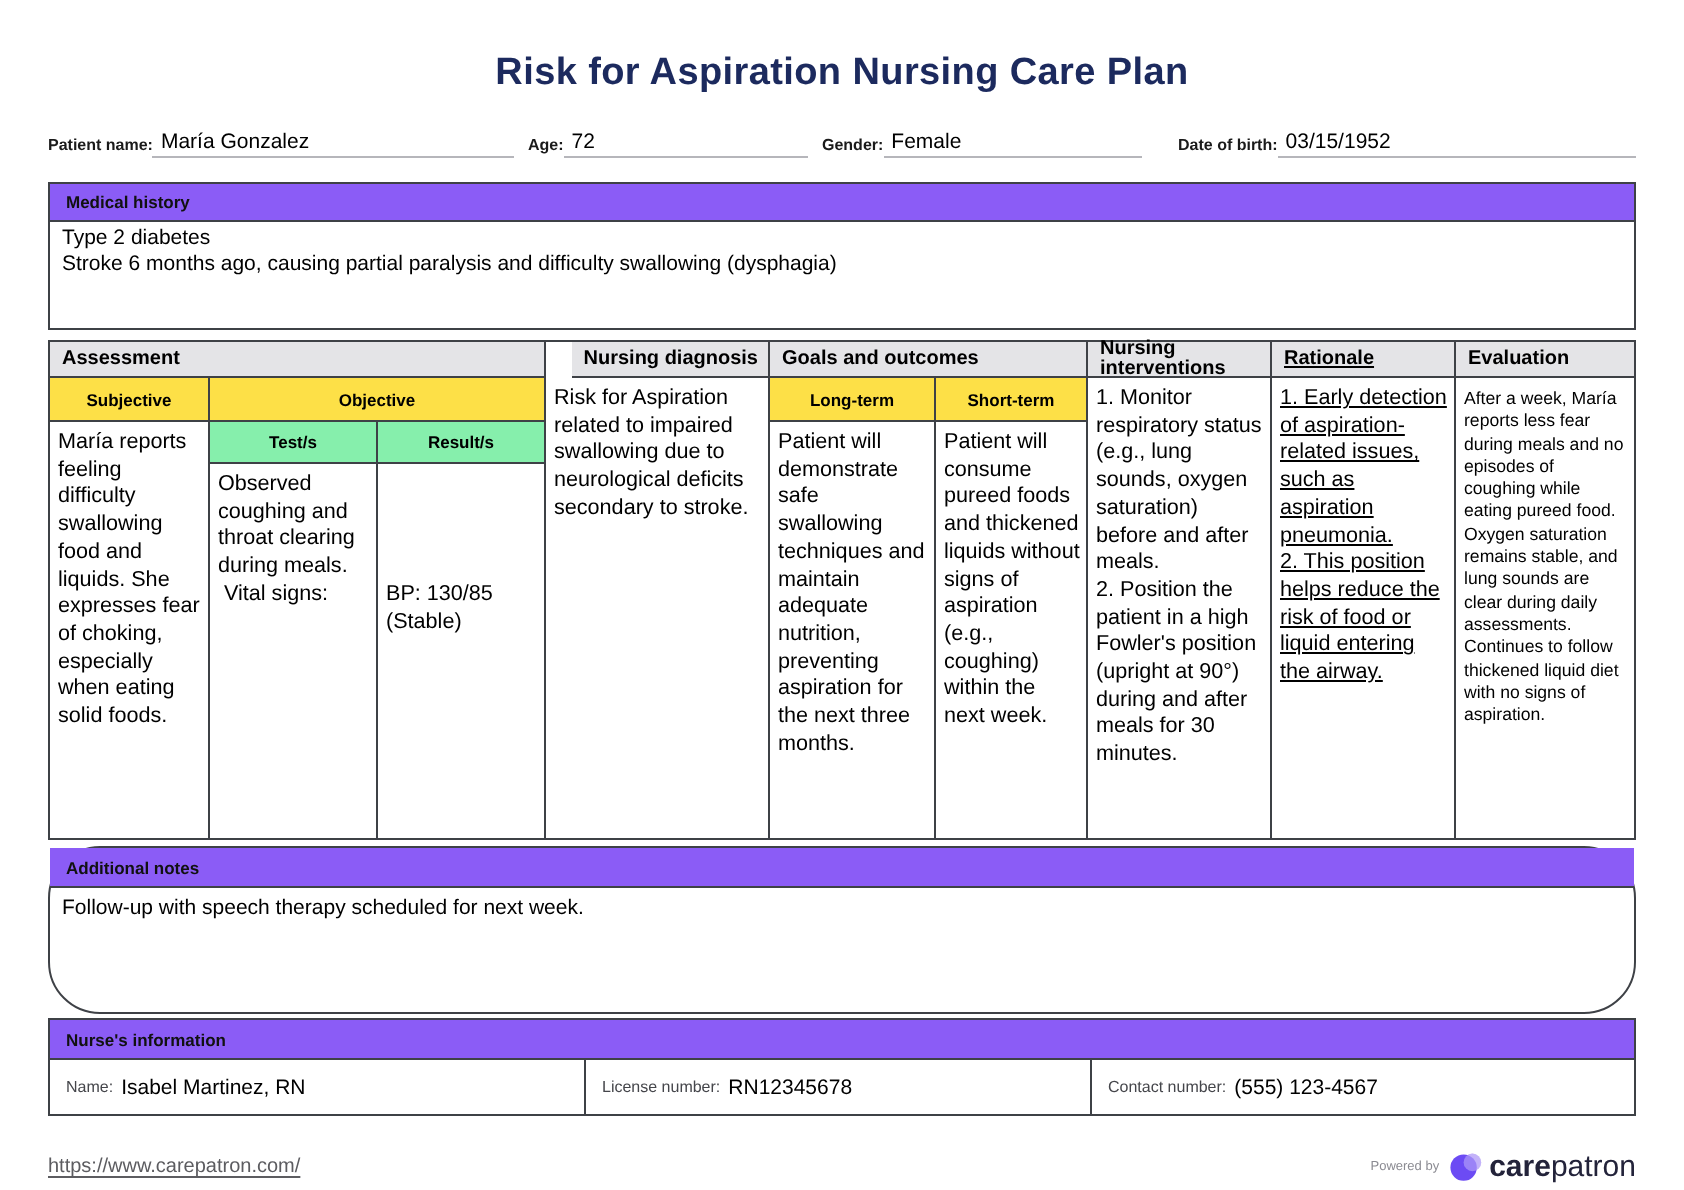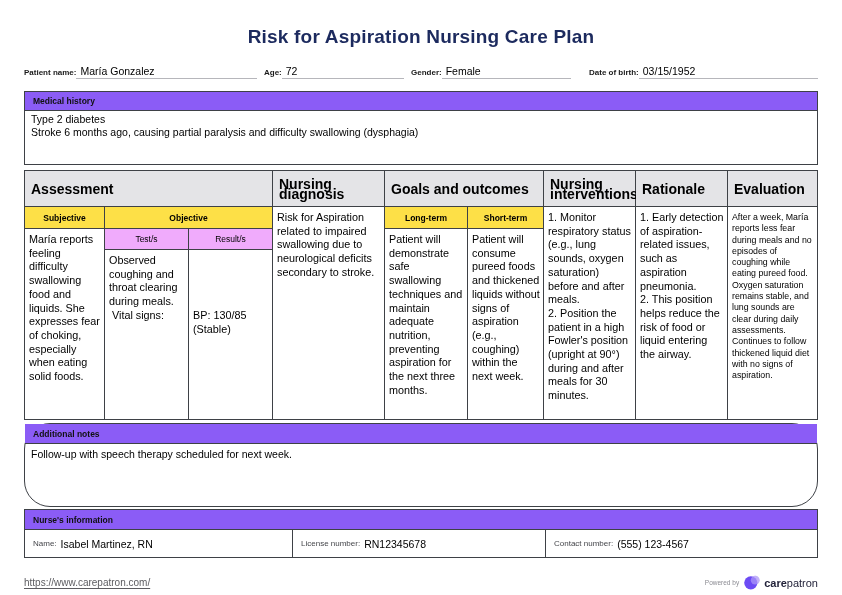--- a/index.html
+++ b/index.html
@@ -16,47 +16,47 @@
 
   
   .box{border:1px solid #3e4146;}
   .bar{background:#8b5cf6;border-bottom:1px solid #3e4146;font-size:8.5px;font-weight:700;padding-left:8px;display:flex;align-items:center;color:#111;}
   .mh .bar{height:18px;} .mh .content{height:49px;padding:2px 6px;font-size:10.5px;line-height:13px;}
 
   
   .care-table{margin-top:5px;display:flex;height:250px;border:1px solid #3e4146;box-sizing:border-box;}
   .cg{display:flex;flex-direction:column;border-right:1px solid #3e4146;min-width:0;box-sizing:border-box;}
   .cg.last{border-right:none;flex:1;}
-  .thead{height:36px;background:#e4e4e7;border-bottom:1px solid #3e4146;font-size:14px;font-weight:700;padding:0 5px 0 6px;display:flex;align-items:center;flex:0 0 auto;box-sizing:border-box;line-height:10px;}
+  .thead{height:18px;background:#e4e4e7;border-bottom:1px solid #3e4146;font-size:10px;font-weight:700;padding:0 5px 0 6px;display:flex;align-items:center;flex:0 0 auto;box-sizing:border-box;line-height:10px;}
   .subrow{flex:1;display:flex;min-height:0;}
   .scol{display:flex;flex-direction:column;border-right:1px solid #3e4146;min-width:0;box-sizing:border-box;}
   .scol.slast{border-right:none;flex:1;}
   .shead{height:22px;flex:0 0 22px;background:#fde047;border-bottom:1px solid #3e4146;font-size:8.5px;font-weight:700;display:flex;align-items:center;justify-content:center;box-sizing:border-box;}
-  .shead2{height:21px;flex:0 0 21px;background:#f0abfc;border-bottom:1px solid #3e4146;font-size:8.5px;font-weight:400;display:flex;align-items:center;justify-content:center;box-sizing:border-box;}
+  .shead2{height:21px;flex:0 0 21px;background:#86efac;border-bottom:1px solid #3e4146;font-size:8.5px;font-weight:700;display:flex;align-items:center;justify-content:center;box-sizing:border-box;}
   .cell{flex:1;padding:4px 3px 3px 4px;font-size:10.8px;line-height:13.7px;overflow-wrap:anywhere;overflow:hidden;min-height:0;}
   .cell.eval{font-size:8.8px;line-height:11.3px;padding-top:5px;}
   .cell .vital{padding-left:3px;}
   .cell.result{padding-top:59px;}
 
   
   .notes{margin-top:3px;border-radius:26px;} .notes .bar{height:19px;} .notes .content{height:54px;padding:4px 6px;font-size:10.5px;line-height:13px;}
   .nurse{margin-top:2px;} .nurse .bar{height:19px;}
   .nrow{display:flex;height:27px;}
   .ncell{border-right:1px solid #3e4146;display:flex;align-items:center;padding:0 8px;box-sizing:border-box;min-width:0;}
   .ncell.nlast{border-right:none;flex:1;}
   .nc1{width:268px;} .nc2{width:253px;}
   .nlbl{font-size:8px;color:#45464b;margin-right:4px;white-space:nowrap;}
   .nval{font-size:10.5px;white-space:nowrap;}
 
   
   .footer{margin-top:17px;display:flex;justify-content:space-between;align-items:center;}
   .url{font-size:10px;color:#5c5c60;text-decoration:underline;text-underline-offset:2px;}
   .powered{display:flex;align-items:center;gap:4px;}
   .pwd-text{font-size:6.5px;color:#8b8b92;margin-right:1px;}
-  .brand{font-size:11px;color:#23233a;}
+  .brand{font-size:15px;color:#23233a;}
   .brand .b{font-weight:700;}
 </style>
 </head>
 <body>
 
 <div class="page">
 
   <h1 class="title">Risk for Aspiration Nursing Care Plan</h1>
 
   <div class="patient-row">
@@ -134,21 +134,21 @@
     </div>
 
     <div class="cg" style="flex:0 0 92px;">
       <div class="thead">Nursing interventions</div>
       <div class="cell">
         <div>1. Monitor respiratory status (e.g., lung sounds, oxygen saturation) before and after meals.</div>
         <div>2. Position the patient in a high Fowler's position (upright at 90°) during and after meals for 30 minutes.</div>
       </div>
     </div>
 
-    <div class="cg" style="flex:0 0 92px;">
+    <div class="cg" style="flex:0 0 92px;text-decoration:underline;">
       <div class="thead">Rationale</div>
       <div class="cell">
         <div>1. Early detection of aspiration-related issues, such as aspiration pneumonia.</div>
         <div>2. This position helps reduce the risk of food or liquid entering the airway.</div>
       </div>
     </div>
 
     <div class="cg last">
       <div class="thead">Evaluation</div>
       <div class="cell eval">

